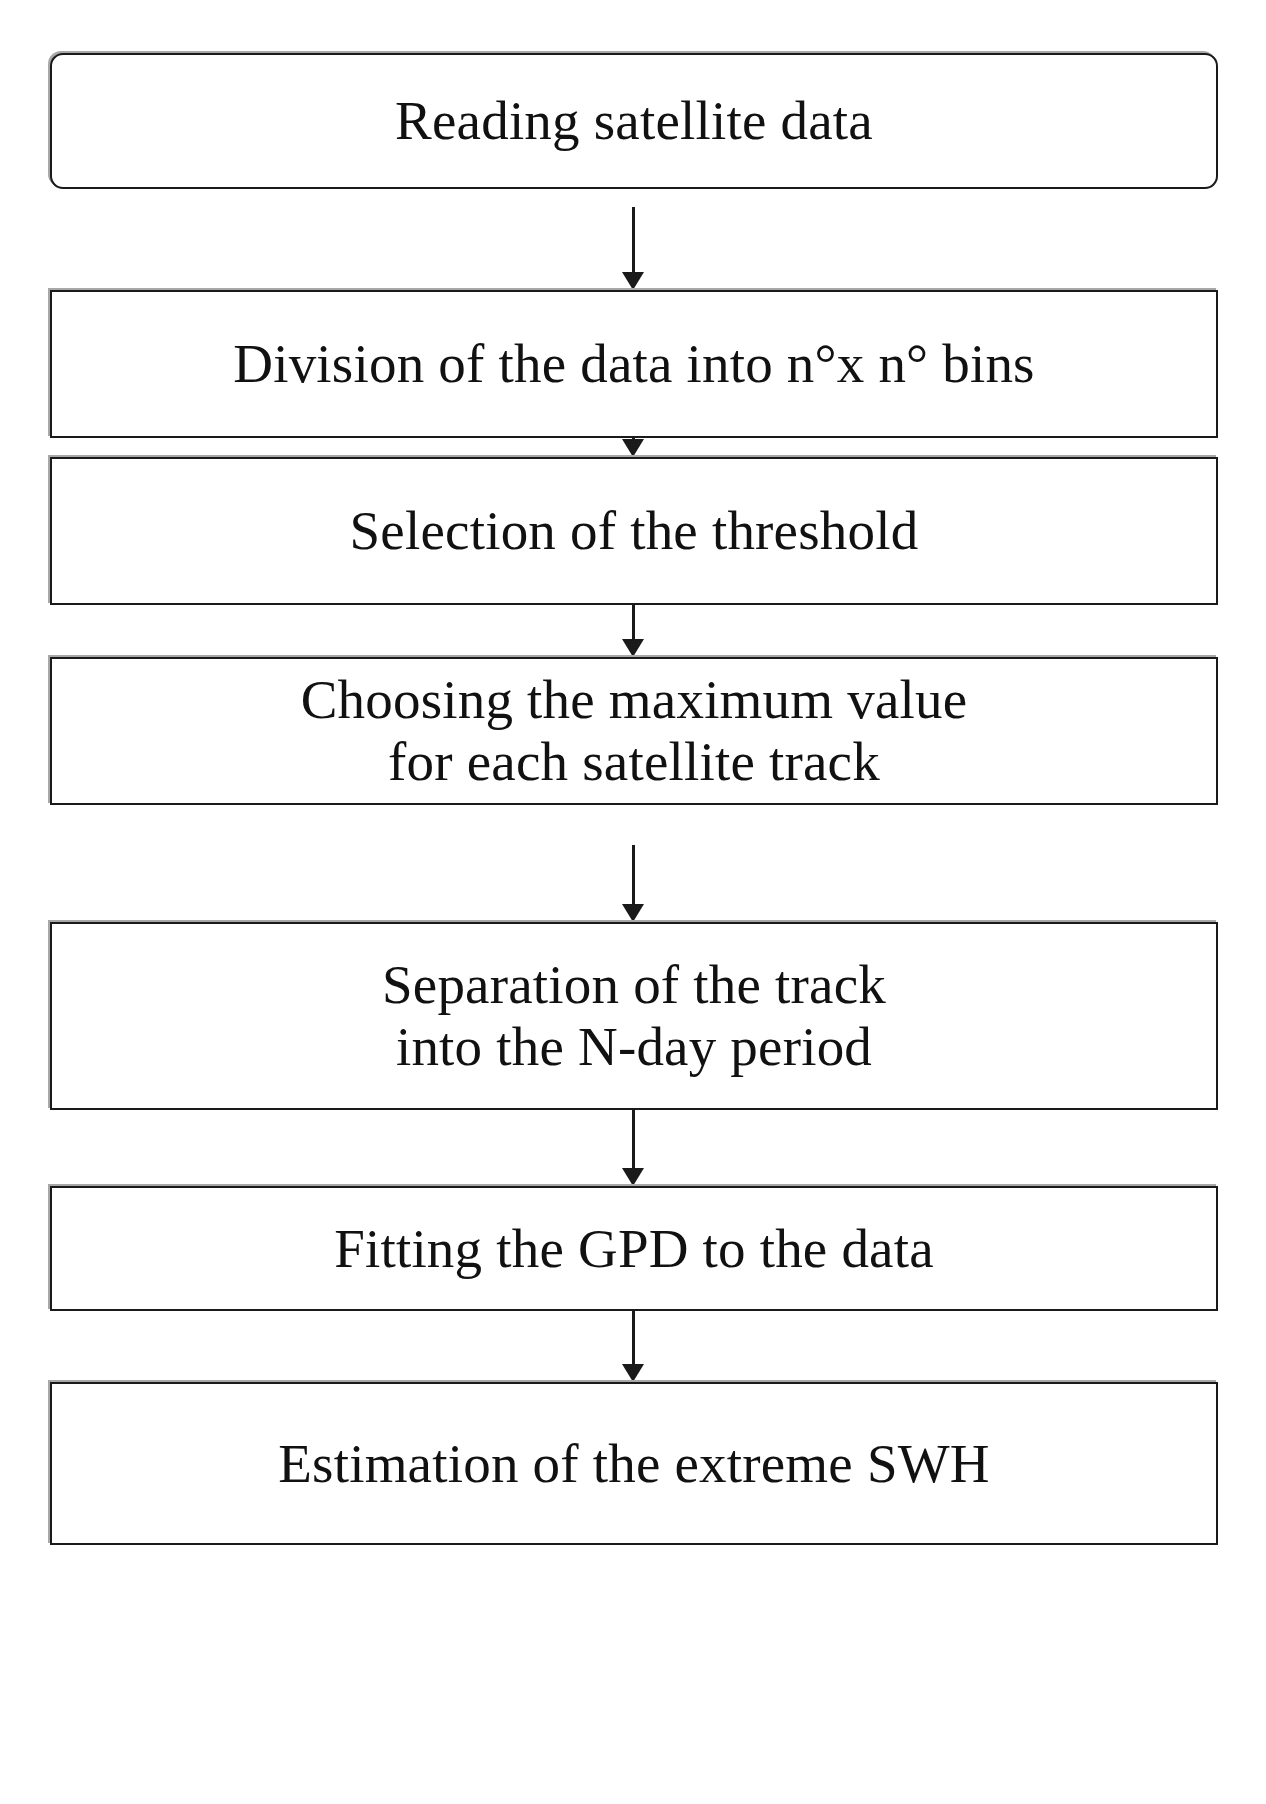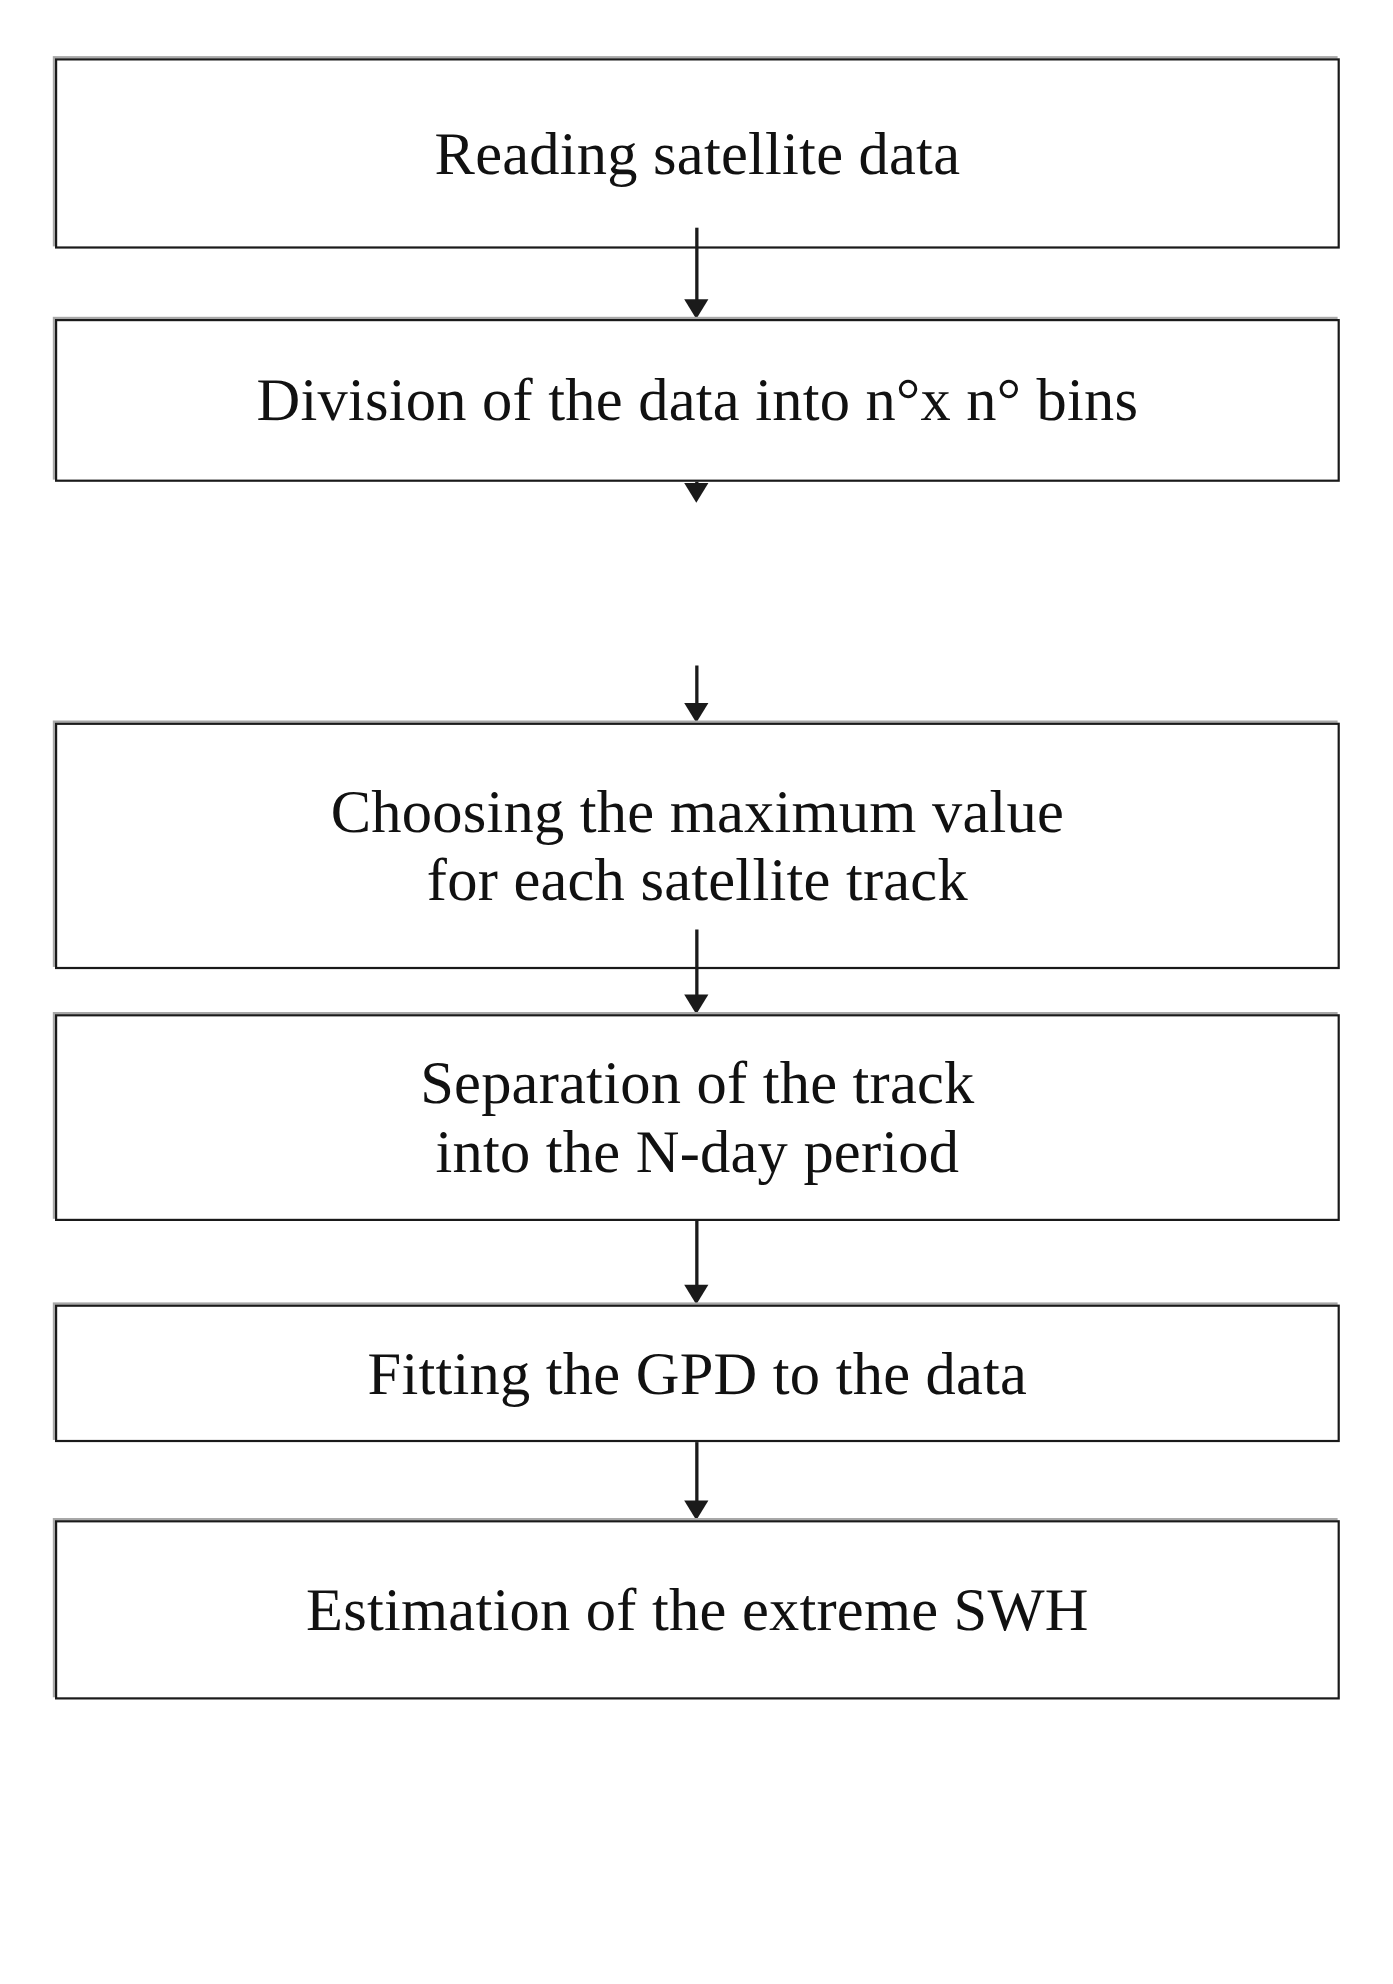--- a/index.html
+++ b/index.html
@@ -41,24 +41,24 @@
   .node-label {
     font-size: 55px;
     line-height: 1.12;
     letter-spacing: 0.2px;
     color: #111111;
     white-space: pre-line;
     padding: 0 14px;
   }
 
   
-  .node-1 { top: 53px;   height: 173px; }
+  .node-1 { top: 53px;   height: 136px; border-radius: 13px; }
   .node-2 { top: 290px;  height: 148px; }
   .node-3 { top: 457px;  height: 148px; }
-  .node-4 { top: 657px;  height: 224px; }
+  .node-4 { top: 657px;  height: 148px; }
   .node-5 { top: 922px;  height: 188px; }
   .node-6 { top: 1186px; height: 125px; }
   .node-7 { top: 1382px; height: 163px; }
 
   
   .arrow {
     position: absolute;
     left: 50%;
     transform: translateX(-50%);
     width: 26px;
@@ -103,20 +103,23 @@
 
   <div class="node node-2">
     <span class="node-label">Division of the data into n°x n° bins</span>
   </div>
 
   <div class="arrow arrow-2">
     <span class="shaft"></span>
     <span class="head"></span>
   </div>
 
+  <div class="node node-3">
+    <span class="node-label">Selection of the threshold</span>
+  </div>
 
   <div class="arrow arrow-3">
     <span class="shaft"></span>
     <span class="head"></span>
   </div>
 
   <div class="node node-4">
     <span class="node-label">Choosing the maximum value
 for each satellite track</span>
   </div>

